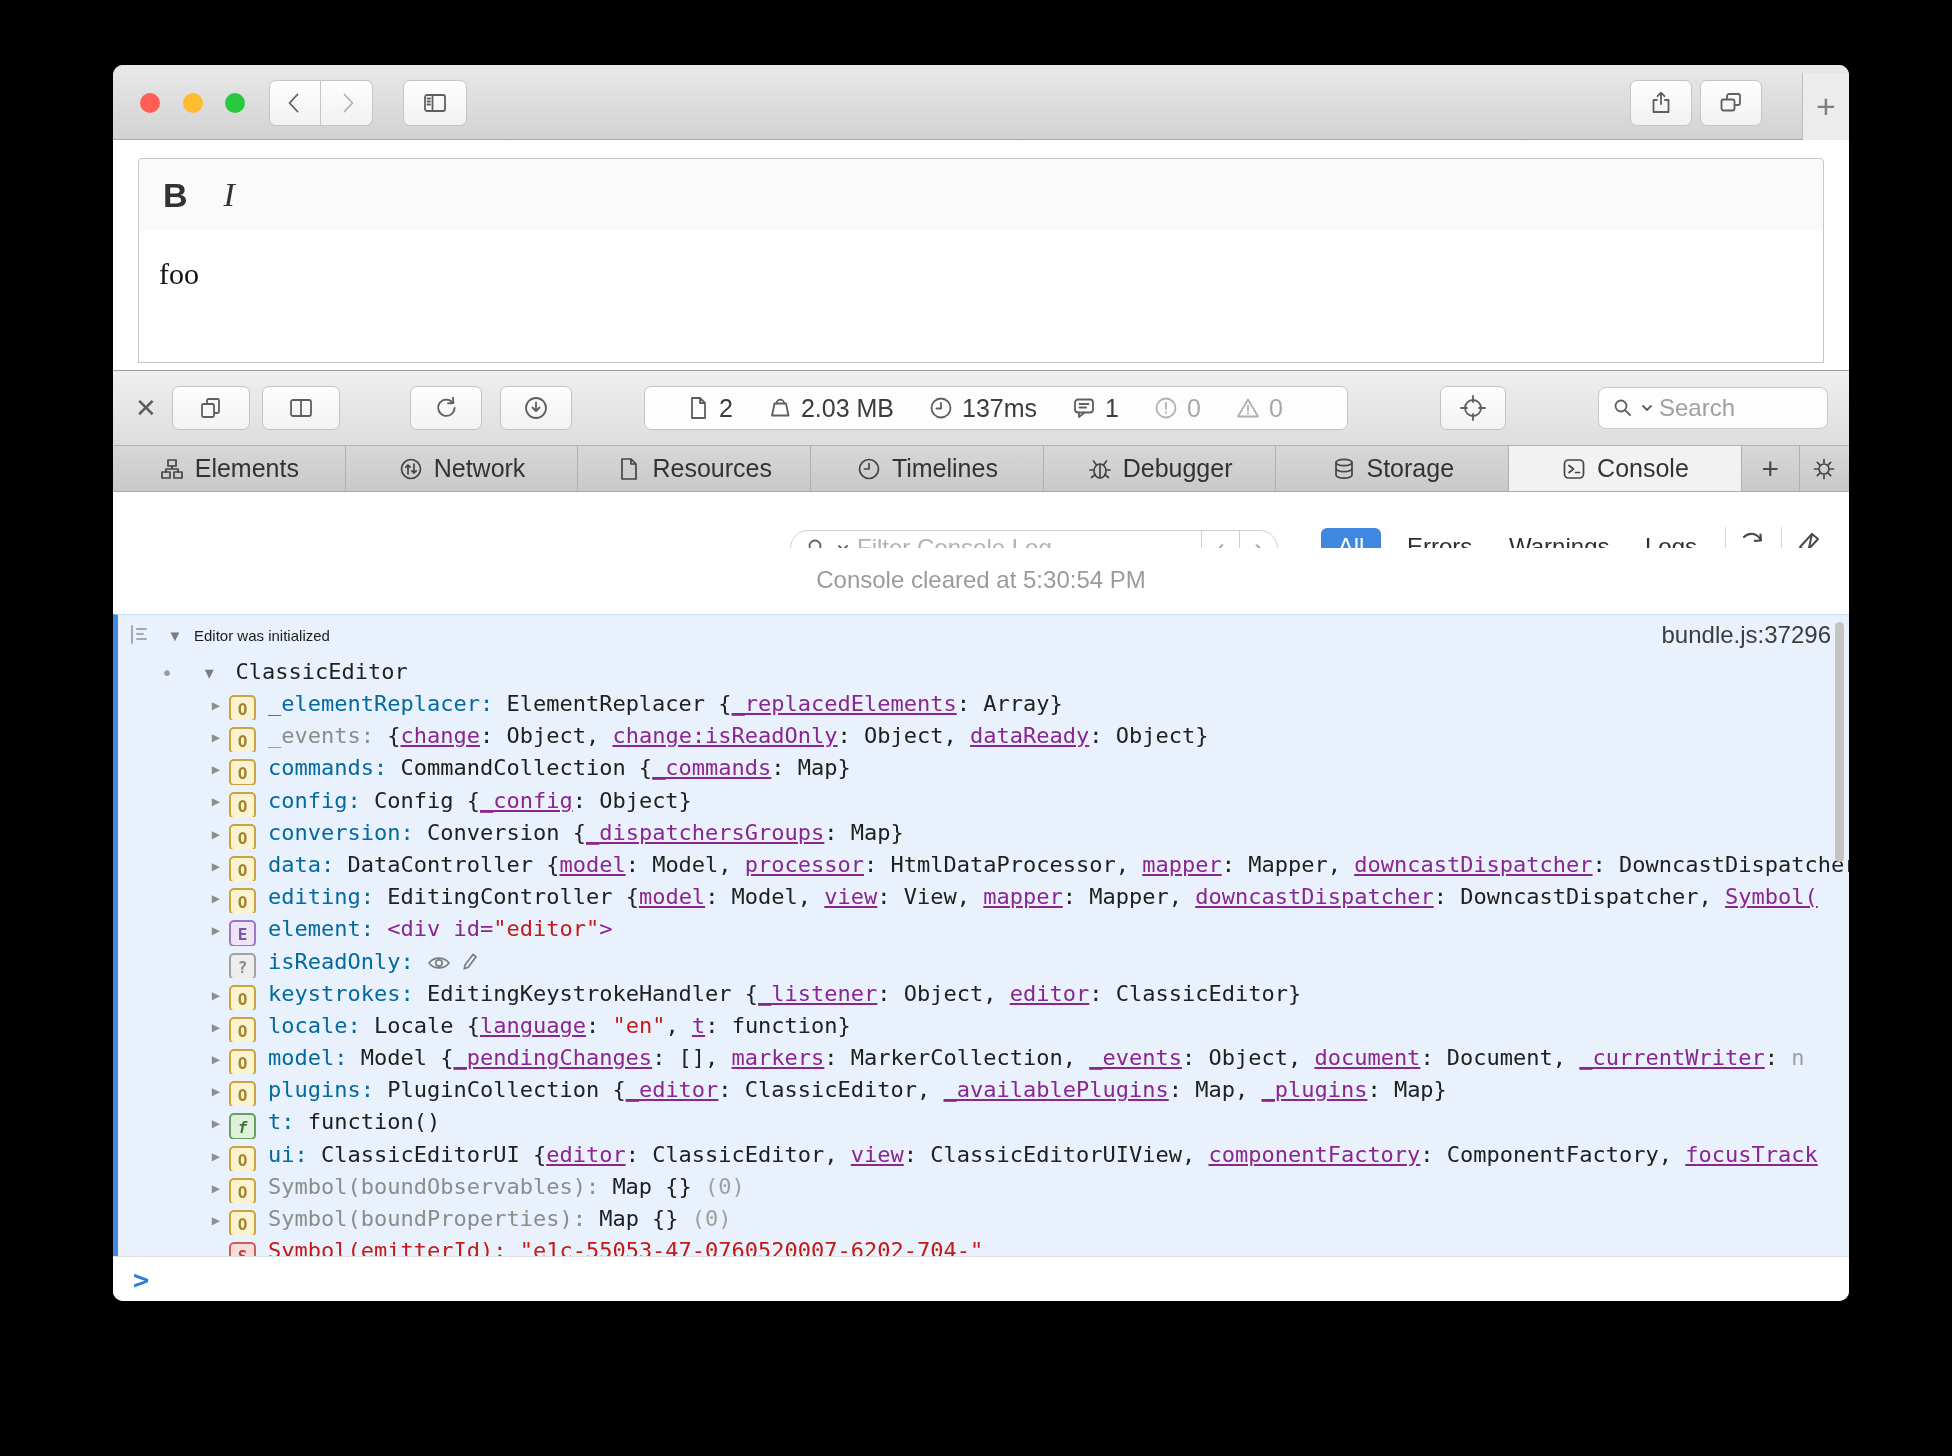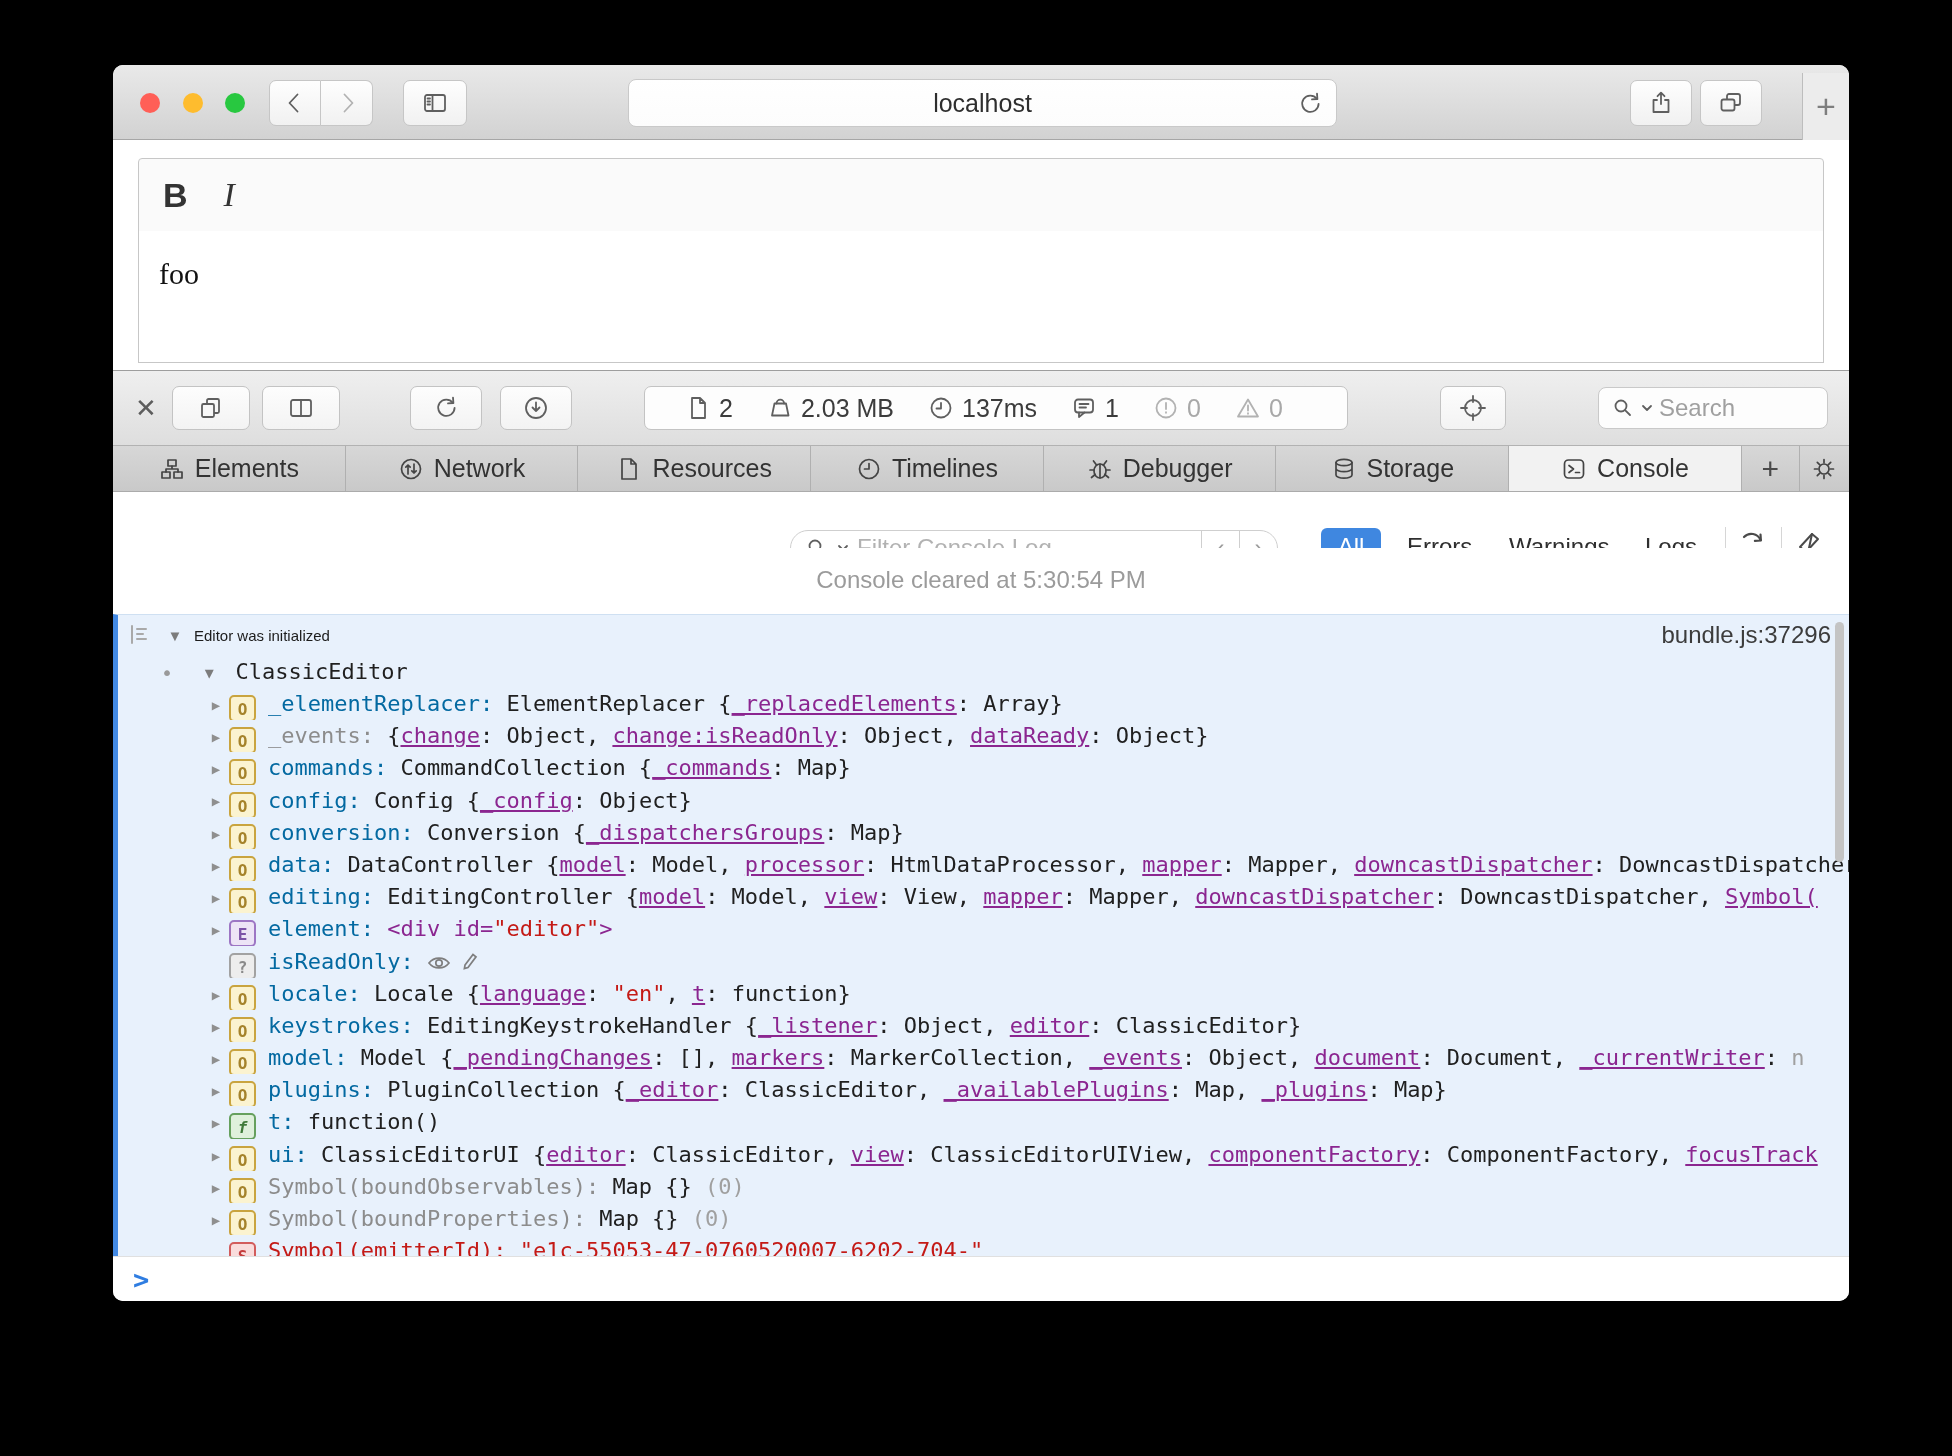--- a/index.html
+++ b/index.html
@@ -134,29 +134,20 @@
         </span>
       </div>
 
       <span class="tbtn" style="left:290px;width:64px;">
         <svg class="ic" width="28" height="28">
           <rect x="4" y="6" width="20" height="16" rx="2"></rect>
             <path d="M11.5 6 v16 M6.5 9.5 h2.5 M6.5 12.5 h2.5 M6.5 15.5 h2.5"></path>
         </svg>
       </span>
 
-      <div class="urlfield">
-        <span class="urltext">localhost</span>
-        <span class="url-reload">
-          <svg class="ic" width="28" height="28">
-            <path d="M20.8 8.6 A8.2 8.2 0 1 0 22.6 13.8"></path>
-              <path d="M21 3.6 l0.4 5.4 -5.4 0.4"></path>
-          </svg>
-        </span>
-      </div>
 
       <span class="tbtn" style="left:1517px;width:62px;">
         <svg class="ic" width="28" height="28">
           <path d="M10 11 H6.5 v12 h15 V11 H18 M14 15 V4 M10.5 7.2 L14 3.6 17.5 7.2"></path>
         </svg>
       </span>
       <span class="tbtn" style="left:1587px;width:62px;">
         <svg width="28" height="28" style="stroke:#5f5f5f;fill:none;stroke-width:1.8;">
           <rect x="10" y="5" width="13" height="11" rx="2"></rect>
             <rect x="4.5" y="10.5" width="13" height="11" rx="2" fill="#f6f6f6"></rect>
@@ -392,22 +383,22 @@
               <div class="crow"><span class="tri">▶</span><span class="badge b-o">O</span><span class="seg k">conversion: </span><span class="seg v">Conversion {</span><span class="seg pu">_dispatchersGroups</span><span class="seg v">: Map}</span></div>
               <div class="crow"><span class="tri">▶</span><span class="badge b-o">O</span><span class="seg k">data: </span><span class="seg v">DataController {</span><span class="seg p">model</span><span class="seg v">: Model, </span><span class="seg p">processor</span><span class="seg v">: HtmlDataProcessor, </span><span class="seg p">mapper</span><span class="seg v">: Mapper, </span><span class="seg p">downcastDispatcher</span><span class="seg v">: DowncastDispatcher}</span></div>
               <div class="crow"><span class="tri">▶</span><span class="badge b-o">O</span><span class="seg k">editing: </span><span class="seg v">EditingController {</span><span class="seg p">model</span><span class="seg v">: Model, </span><span class="seg p">view</span><span class="seg v">: View, </span><span class="seg p">mapper</span><span class="seg v">: Mapper, </span><span class="seg p">downcastDispatcher</span><span class="seg v">: DowncastDispatcher, </span><span class="seg p">Symbol(</span></div>
               <div class="crow"><span class="tri">▶</span><span class="badge b-e">E</span><span class="seg k">element: </span><span class="seg tag">&lt;div </span><span class="seg tag">id=</span><span class="seg s">"editor"</span><span class="seg tag">&gt;</span></div>
               <div class="crow"><span class="tri"></span><span class="badge b-q">?</span><span class="seg k">isReadOnly: </span><span class="rowicon"><svg width="24" height="18" style="stroke:#7e7e7e;fill:none;stroke-width:1.7;">
                     <path d="M2 9 C7 2.5 17 2.5 22 9 C17 15.5 7 15.5 2 9 z"></path>
                     <circle cx="12" cy="9" r="3.2"></circle>
                   </svg></span><span class="rowicon"><svg width="18" height="20" style="stroke:#7e7e7e;fill:none;stroke-width:1.7;">
                     <path d="M4 13 L12 2.5 l3 2.3 L7 15.5 l-3.6 1 z"></path>
                   </svg></span></div>
+              <div class="crow"><span class="tri">▶</span><span class="badge b-o">O</span><span class="seg k">keystrokes: </span><span class="seg v">EditingKeystrokeHandler {</span><span class="seg pu">_listener</span><span class="seg v">: Object, </span><span class="seg p">editor</span><span class="seg v">: ClassicEditor}</span></div>
               <div class="crow"><span class="tri">▶</span><span class="badge b-o">O</span><span class="seg k">locale: </span><span class="seg v">Locale {</span><span class="seg p">language</span><span class="seg v">: </span><span class="seg s">"en"</span><span class="seg v">, </span><span class="seg p">t</span><span class="seg v">: function}</span></div>
-              <div class="crow"><span class="tri">▶</span><span class="badge b-o">O</span><span class="seg k">keystrokes: </span><span class="seg v">EditingKeystrokeHandler {</span><span class="seg pu">_listener</span><span class="seg v">: Object, </span><span class="seg p">editor</span><span class="seg v">: ClassicEditor}</span></div>
               <div class="crow"><span class="tri">▶</span><span class="badge b-o">O</span><span class="seg k">model: </span><span class="seg v">Model {</span><span class="seg pu">_pendingChanges</span><span class="seg v">: [], </span><span class="seg p">markers</span><span class="seg v">: MarkerCollection, </span><span class="seg pu">_events</span><span class="seg v">: Object, </span><span class="seg p">document</span><span class="seg v">: Document, </span><span class="seg pu">_currentWriter</span><span class="seg v">: </span><span class="seg dim">n</span></div>
               <div class="crow"><span class="tri">▶</span><span class="badge b-o">O</span><span class="seg k">plugins: </span><span class="seg v">PluginCollection {</span><span class="seg pu">_editor</span><span class="seg v">: ClassicEditor, </span><span class="seg pu">_availablePlugins</span><span class="seg v">: Map, </span><span class="seg pu">_plugins</span><span class="seg v">: Map}</span></div>
               <div class="crow"><span class="tri">▶</span><span class="badge b-f">f</span><span class="seg k">t: </span><span class="seg v">function()</span></div>
               <div class="crow"><span class="tri">▶</span><span class="badge b-o">O</span><span class="seg k">ui: </span><span class="seg v">ClassicEditorUI {</span><span class="seg p">editor</span><span class="seg v">: ClassicEditor, </span><span class="seg p">view</span><span class="seg v">: ClassicEditorUIView, </span><span class="seg p">componentFactory</span><span class="seg v">: ComponentFactory, </span><span class="seg p">focusTrack</span></div>
               <div class="crow"><span class="tri">▶</span><span class="badge b-o">O</span><span class="seg gk">Symbol(boundObservables): </span><span class="seg v">Map {} </span><span class="seg dim">(0)</span></div>
               <div class="crow"><span class="tri">▶</span><span class="badge b-o">O</span><span class="seg gk">Symbol(boundProperties): </span><span class="seg v">Map {} </span><span class="seg dim">(0)</span></div>
               <div class="crow"><span class="tri"></span><span class="badge b-s">S</span><span class="seg s">Symbol(emitterId): </span><span class="seg s">"e1c-55053-47-0760520007-6202-704-"</span></div>
             </div>
         </div>
 

